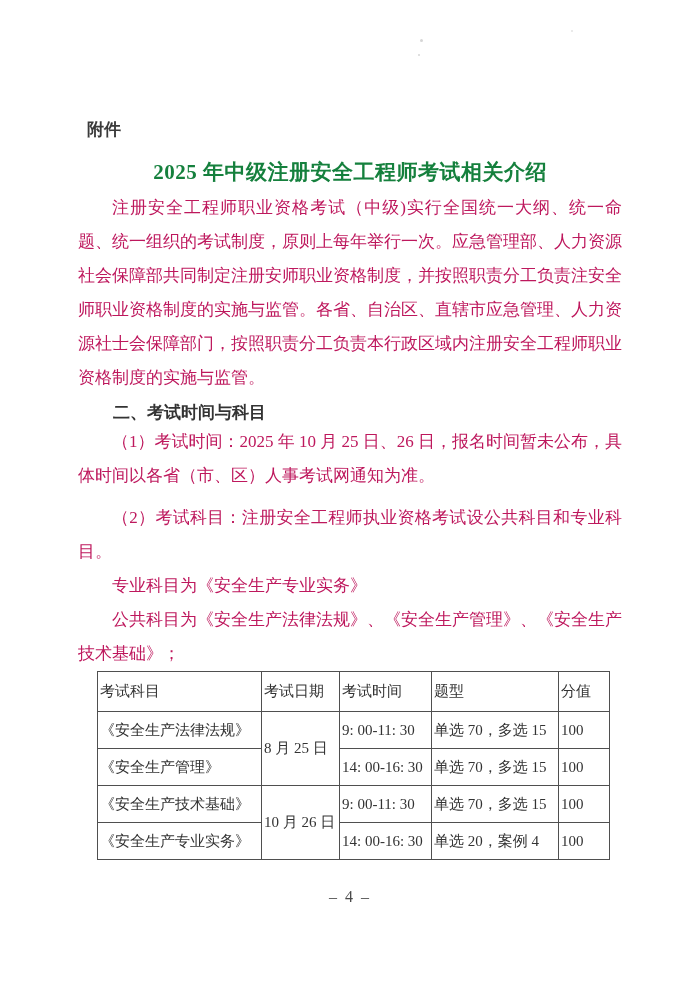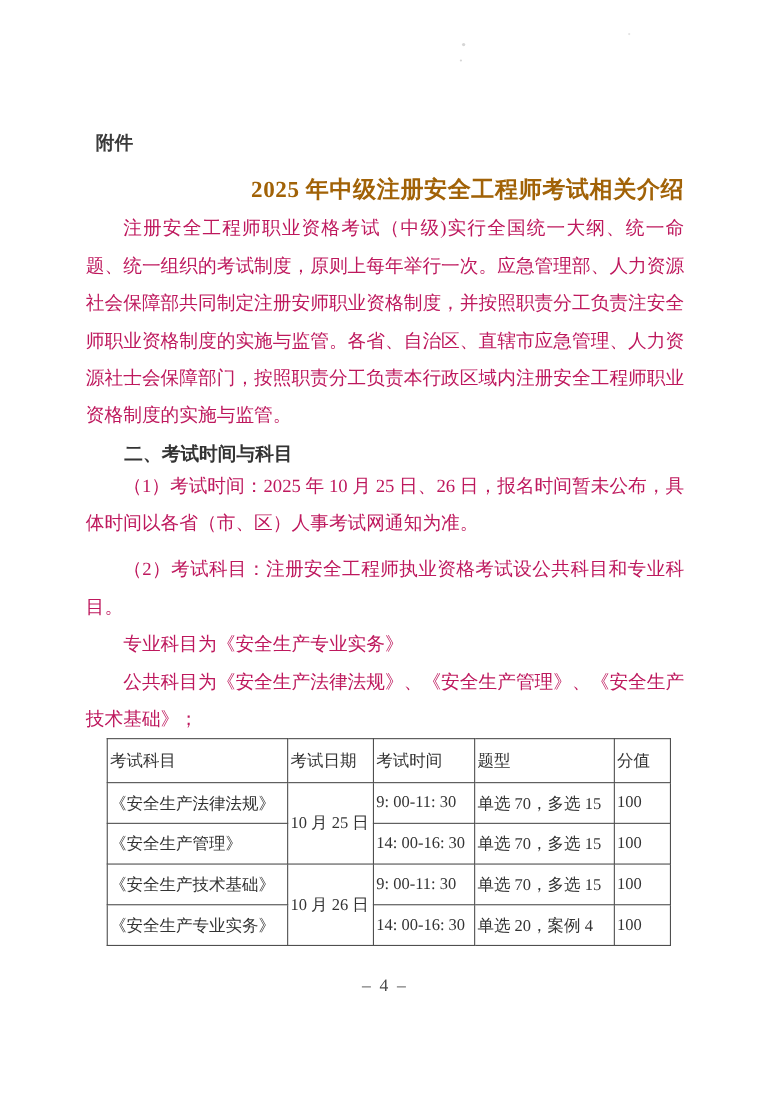--- a/index.html
+++ b/index.html
@@ -24,23 +24,23 @@
     font-weight: 600;
     font-size: 17px;
     line-height: 24px;
     margin-left: 9px;
     color: #3a3a3a;
   }
   .doc-title {
     font-size: 21px;
     font-weight: bold;
     line-height: 32px;
-    text-align: right;
+    text-align: center;
     margin-top: 14px;
-    color: #a16207;
+    color: #15803d;
     letter-spacing: 0.5px;
   }
   .sec-heading {
     font-family: "Liberation Sans", "DejaVu Sans", sans-serif;
     font-weight: bold;
     font-size: 17px;
     line-height: 24px;
     padding-left: 35px;
     color: #333333;
   }
@@ -132,21 +132,21 @@
         <th>考试科目</th>
         <th>考试日期</th>
         <th>考试时间</th>
         <th>题型</th>
         <th>分值</th>
       </tr>
     </thead>
     <tbody>
       <tr>
         <td>《安全生产法律法规》</td>
-        <td rowspan="2">10 月 25 日</td>
+        <td rowspan="2">8 月 25 日</td>
         <td>9: 00-11: 30</td>
         <td>单选 70，多选 15</td>
         <td>100</td>
       </tr>
       <tr>
         <td>《安全生产管理》</td>
         <td>14: 00-16: 30</td>
         <td>单选 70，多选 15</td>
         <td>100</td>
       </tr>

